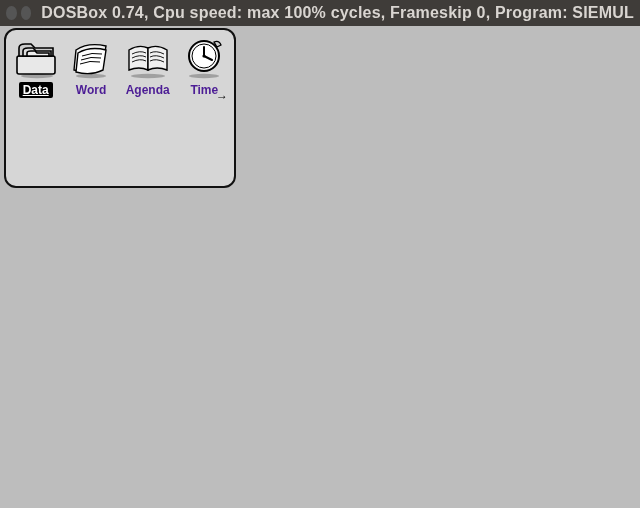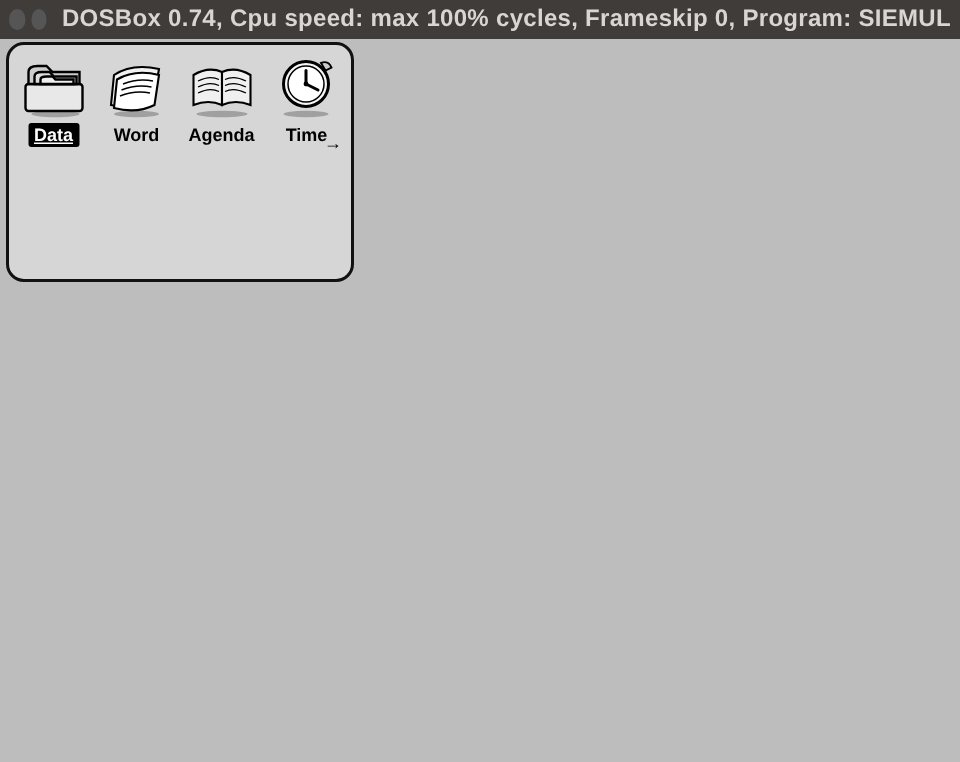--- a/index.html
+++ b/index.html
@@ -59,21 +59,21 @@
     cursor: pointer;
   }
   .icon-box {
     width: 46px; height: 44px;
     display: flex; align-items: center; justify-content: center;
   }
   .label {
     margin-top: 2px;
     font-size: 12px;
     font-weight: 700;
-    color: #000000;
+    color: #4c1d95;
     padding: 1px 4px;
     border-radius: 2px;
     line-height: 14px;
   }
   .label.selected {
     background: #000;
     color: #fff;
     text-decoration: underline;
   }
   .scroll-arrow {

